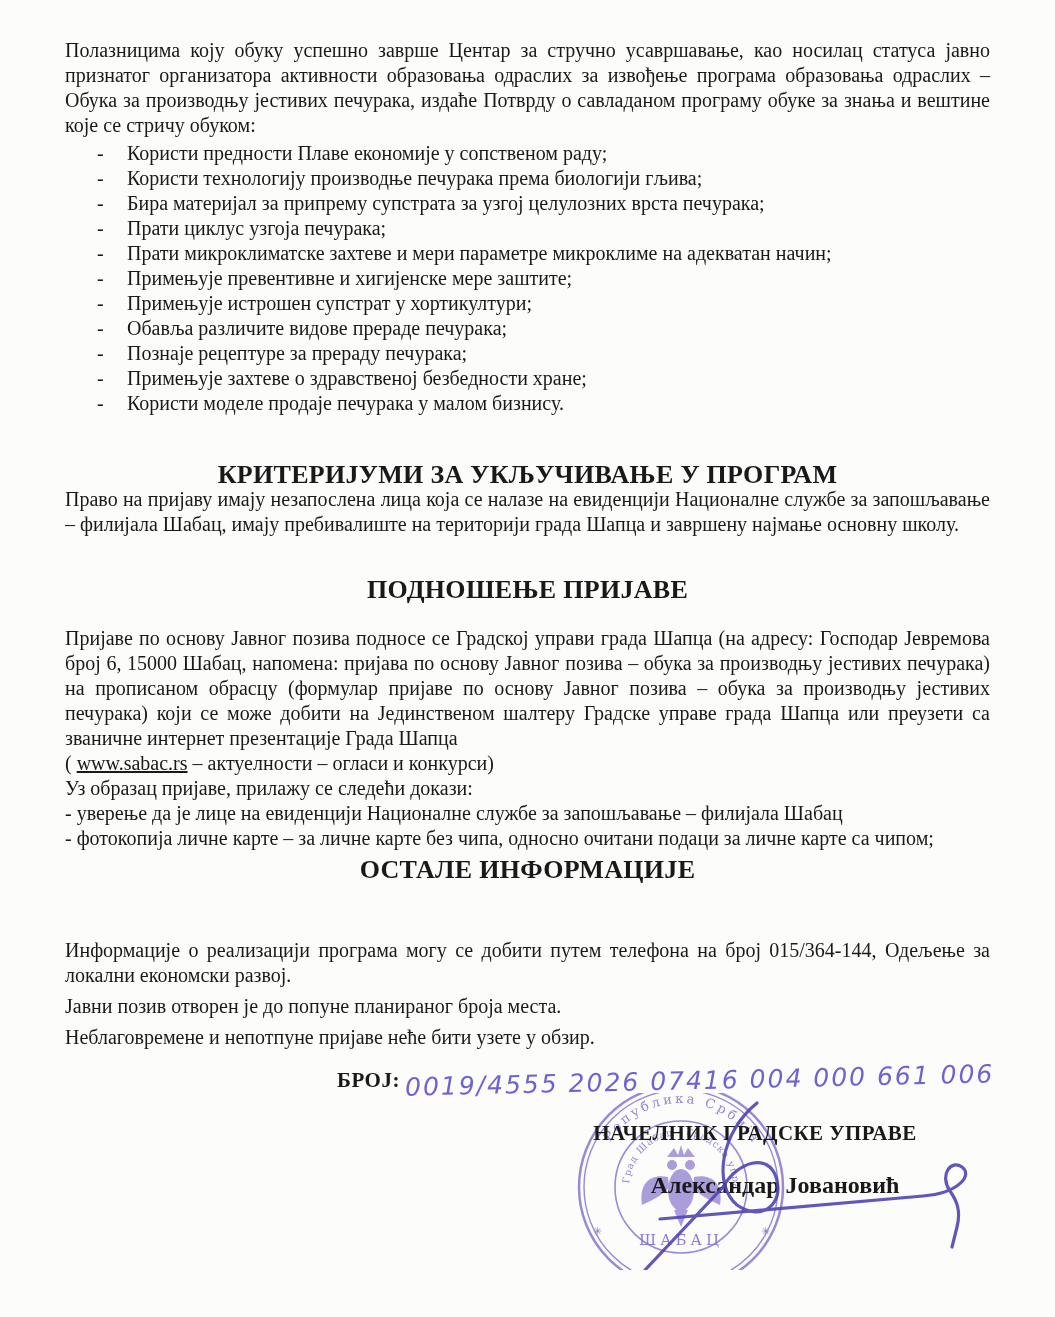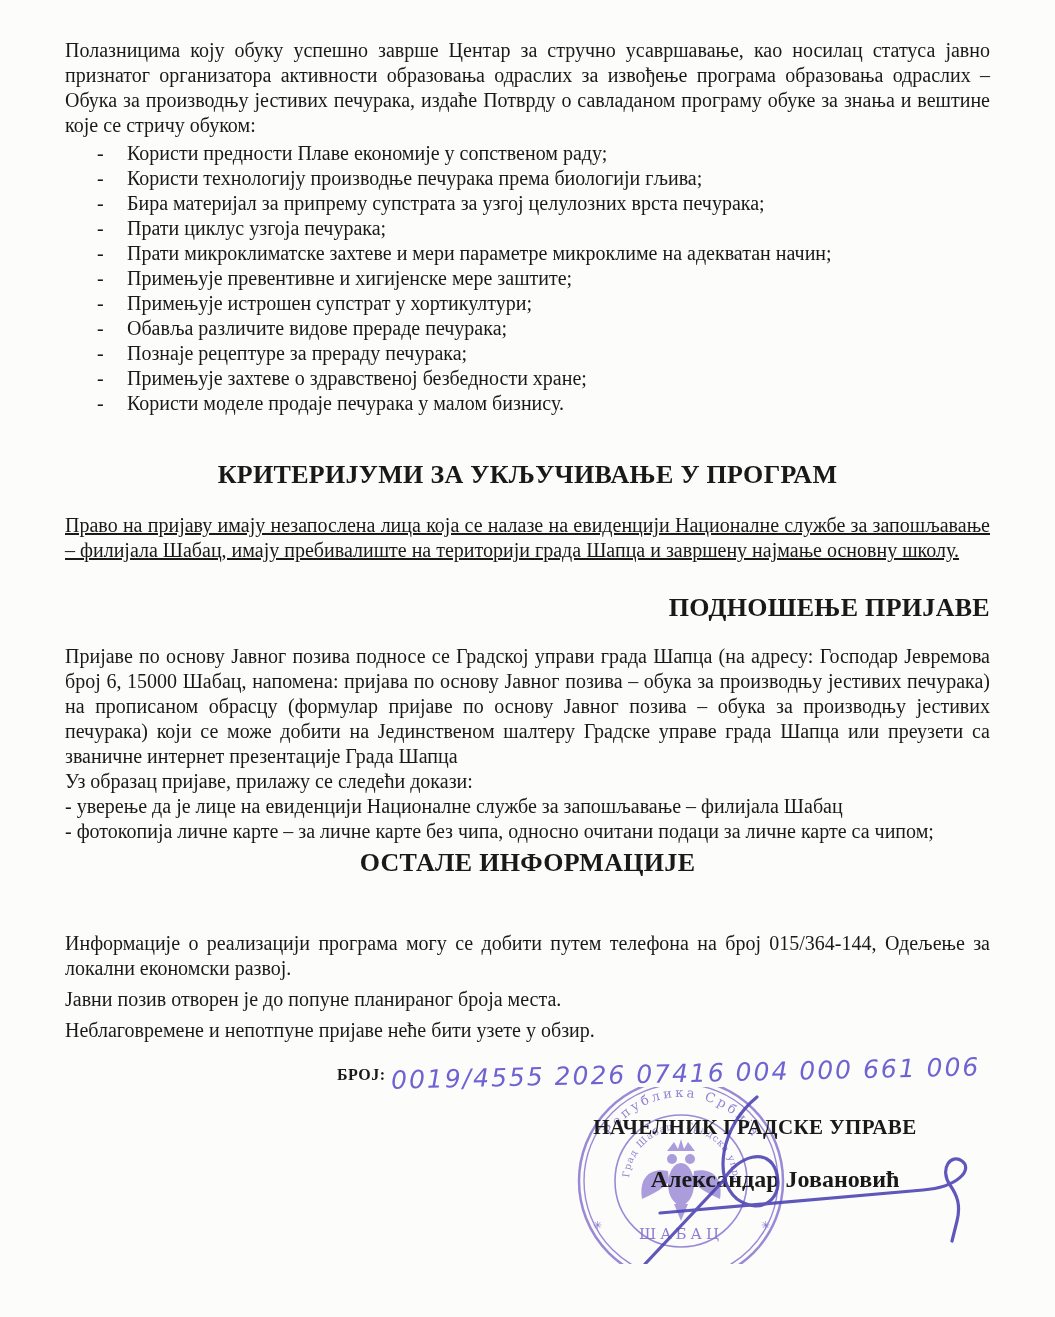--- a/index.html
+++ b/index.html
@@ -17,30 +17,30 @@
   .just{text-align:justify;}
   ul.skills{list-style:none;margin:3px 0 0 0;padding:0;}
   ul.skills li{display:flex;line-height:25px;}
   ul.skills .dash{flex:0 0 30px;padding-left:32px;box-sizing:content-box;width:0;}
   ul.skills .dash::after{content:"";}
   ul.skills .dash-glyph{flex:0 0 30px;}
   .heading{
     text-align:center;font-weight:bold;font-size:26px;letter-spacing:.3px;margin:0;
   }
   .h-criteria{margin-top:46px;}
-  .p-criteria{margin-top:26px;text-decoration:underline;}
-  .h-submission{margin-top:32px;text-align:right;}
+  .p-criteria{}
+  .h-submission{margin-top:40px;}
   .p-submission{margin-top:24px;}
   .urlline{margin-top:0;}
   .url{text-decoration:underline;}
   .h-other{margin-top:6px;}
   .p-other{margin-top:56px;}
   .plain-line{margin-top:6px;}
   .broj-line{margin-top:18px;white-space:nowrap;}
-  .broj-label{font-weight:bold;font-size:16px;margin-left:272px;letter-spacing:.5px;}
+  .broj-label{font-weight:bold;font-size:21px;margin-left:272px;letter-spacing:.5px;}
   .handwriting{
     font-family:"DejaVu Sans",sans-serif;font-style:italic;
     color:#6f63d2;font-size:25px;letter-spacing:2px;
     display:inline-block;transform:rotate(-1.3deg);vertical-align:-2px;
   }
   .footer{position:relative;height:175px;margin-top:2px;}
   .stamp-svg{position:absolute;left:508px;top:-2px;z-index:1;}
   .sig-title{
     position:absolute;left:470px;top:26px;width:440px;z-index:2;
     text-align:center;font-weight:bold;font-size:21px;letter-spacing:.4px;
@@ -103,20 +103,21 @@
         <span class="dash-glyph dash">-</span>
         <span>Користи моделе продаје печурака у малом бизнису.</span>
       </li>
   </ul>
 
   <p class="heading h-criteria">КРИТЕРИЈУМИ ЗА УКЉУЧИВАЊЕ У ПРОГРАМ</p>
   <p class="just p-criteria">Право на пријаву имају незапослена лица која се налазе на евиденцији Националне службе за запошљавање – филијала Шабац, имају пребивалиште на територији града Шапца и завршену најмање основну школу.</p>
 
   <p class="heading h-submission">ПОДНОШЕЊЕ ПРИЈАВЕ</p>
   <p class="just p-submission">Пријаве по основу Јавног позива подносе се Градској управи града Шапца (на адресу: Господар Јевремова број 6, 15000 Шабац, напомена: пријава по основу Јавног позива – обука за производњу јестивих печурака) на прописаном обрасцу (формулар пријаве по основу Јавног позива – обука за производњу јестивих печурака) који се може добити на Јединственом шалтеру Градске управе града Шапца или преузети са званичне интернет презентације Града Шапца</p>
+  <p class="urlline"><span>( </span><span class="url">www.sabac.rs</span><span> – актуелности – огласи и конкурси)</span></p>
   <p>Уз образац пријаве, прилажу се следећи докази:</p>
   <p class="just">- уверење да је лице на евиденцији Националне службе за запошљавање – филијала Шабац</p>
   <p class="just">- фотокопија личне карте – за личне карте без чипа, односно очитани подаци за личне карте са чипом;</p>
 
   <p class="heading h-other">ОСТАЛЕ ИНФОРМАЦИЈЕ</p>
   <p class="just p-other">Информације о реализацији програма могу се добити путем телефона на број 015/364-144, Одељење за локални економски развој.</p>
   <p class="plain-line">Јавни позив отворен је до попуне планираног броја места.</p>
   <p class="plain-line">Неблаговремене и непотпуне пријаве неће бити узете у обзир.</p>
 
   <p class="broj-line"><span class="broj-label">БРОЈ:</span> <span class="handwriting">0019/4555 2026 07416 004 000 661 006</span></p>

